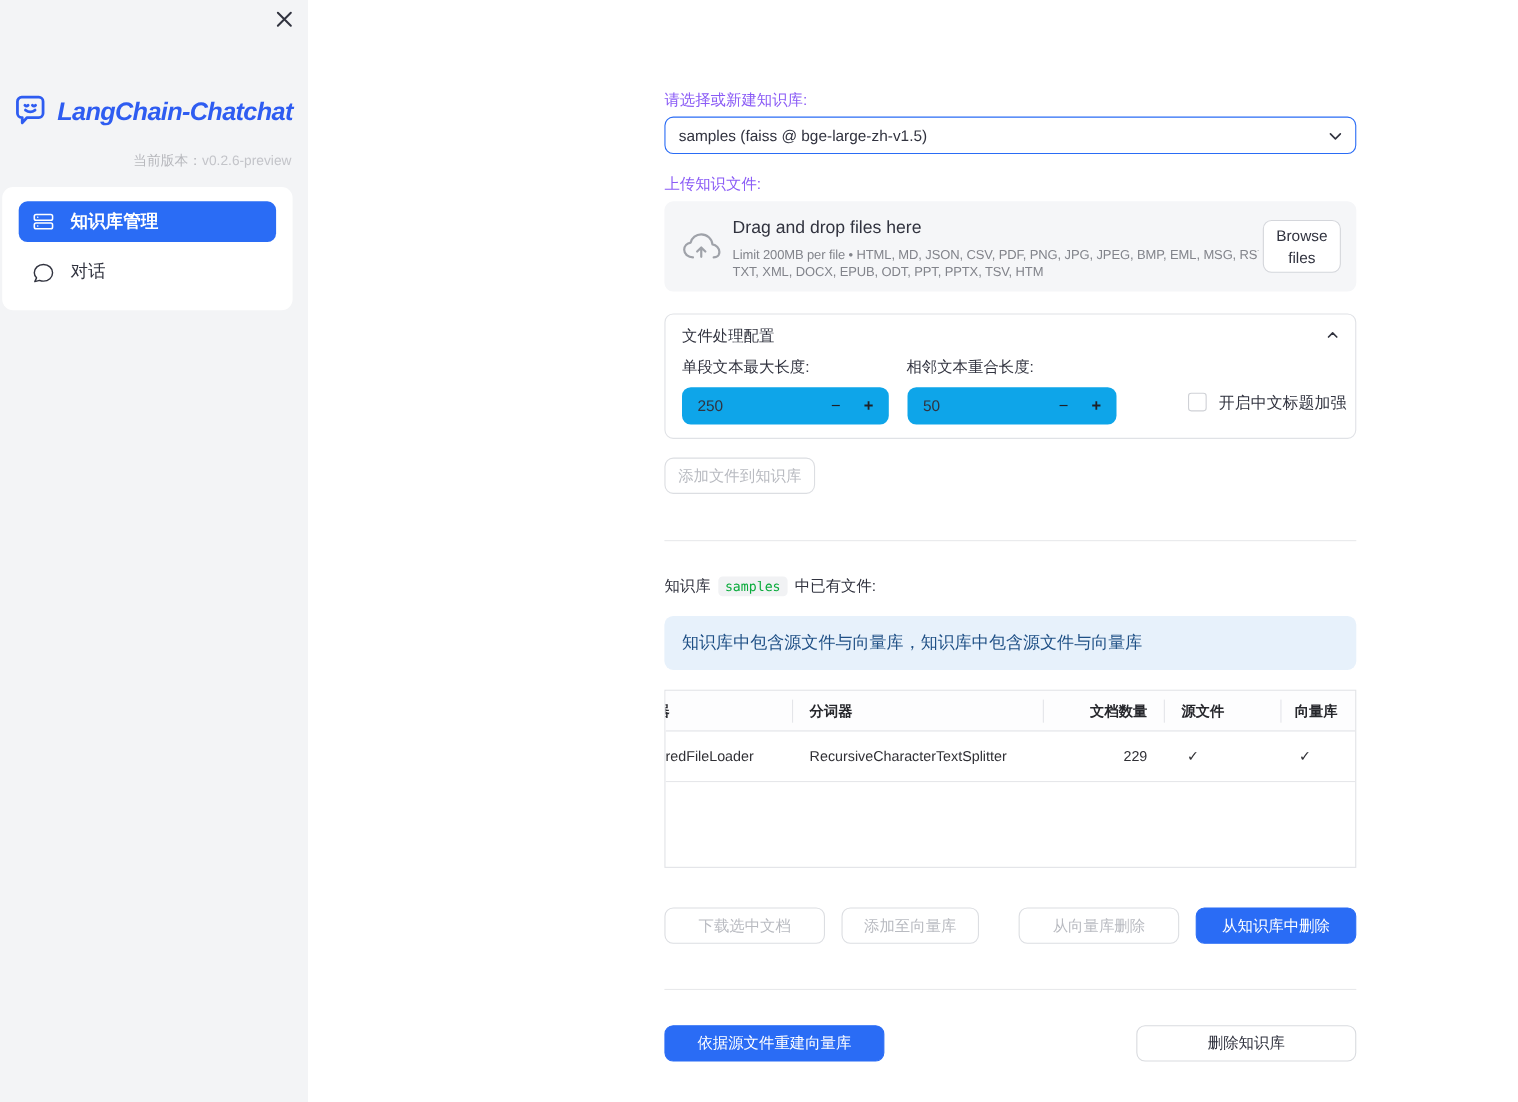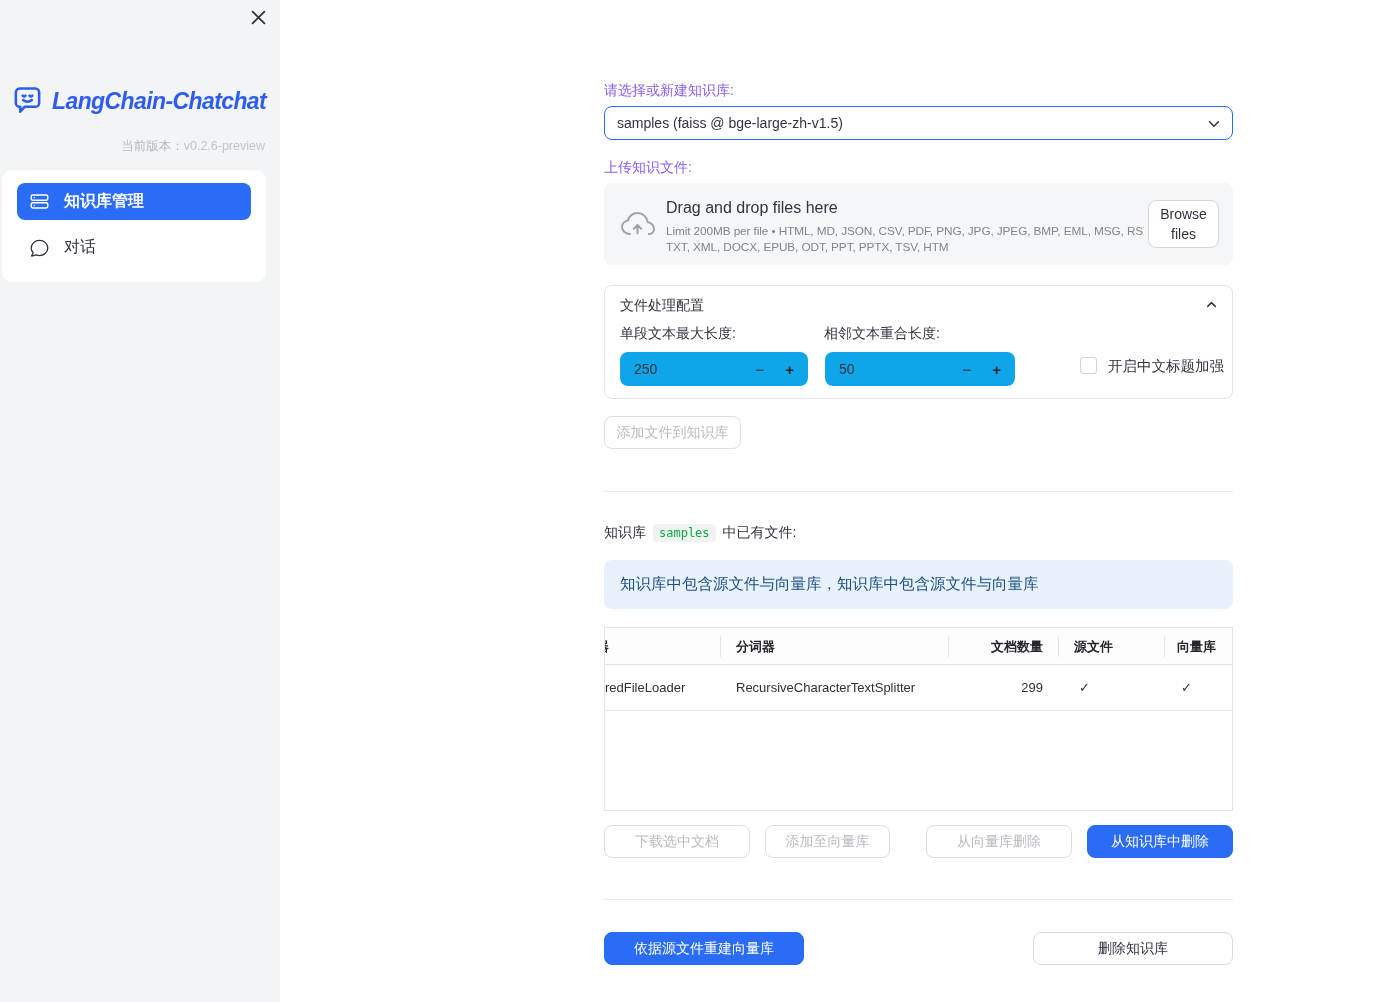--- a/index.html
+++ b/index.html
@@ -49,21 +49,21 @@
   .btn-disabled{background:#fff;border:1px solid #dcdee2;color:#b9bbc1;cursor:default;}
   .btn-primary{background:var(--primary);border:1px solid var(--primary);color:#fff;}
 
   .divider{position:absolute;left:604px;width:629px;height:1px;background:#e8e9eb;}
 
   .files-line{position:absolute;left:604px;top:524px;display:flex;align-items:center;font-size:14px;color:#31333f;}
   .code-chip{font-family:"DejaVu Sans Mono","Liberation Mono",monospace;font-size:12px;color:#09ab3b;background:#f1f2f4;border-radius:4px;padding:2px 6px;margin:0 7px;}
 
   .info-box{position:absolute;left:604px;top:560px;width:629px;height:49px;background:#e7f1fb;border-radius:8px;display:flex;align-items:center;padding:0 16px;font-size:15.5px;color:#1e4f85;}
 
-  .dtable{position:absolute;left:604px;top:627px;width:629px;height:184px;background:#fff;border:1px solid #e2e3e7;overflow:hidden;}
+  .dtable{position:absolute;left:604px;top:627px;width:629px;height:162px;background:#fff;border:1px solid #e2e3e7;overflow:hidden;}
   .thead{position:relative;height:37px;background:#fdfdfe;border-bottom:1px solid #e2e3e7;font-size:13px;font-weight:700;color:#26272c;}
   .thead .hcell{position:absolute;top:10px;white-space:nowrap;}
   .vsep{position:absolute;top:8px;width:1px;height:21px;background:#e4e5e9;}
   .trow{position:relative;height:46px;border-bottom:1px solid #e6e7ea;font-size:13px;color:#303035;}
   .trow .tcell{position:absolute;top:15px;white-space:nowrap;}
   .num-right{width:95px;text-align:right;}
 
   svg{display:block;}
 </style>
 </head>
@@ -200,21 +200,21 @@
         <span class="hcell" style="left:469px;">源文件</span>
         <span class="hcell" style="left:572px;">向量库</span>
         <span class="vsep" style="left:115px;"></span>
         <span class="vsep" style="left:343px;"></span>
         <span class="vsep" style="left:453px;"></span>
         <span class="vsep" style="left:559px;"></span>
       </div>
       <div class="trow">
         <span class="tcell" style="left:0px;">redFileLoader</span>
         <span class="tcell" style="left:131px;">RecursiveCharacterTextSplitter</span>
-        <span class="tcell num-right" style="left:343px;">299</span>
+        <span class="tcell num-right" style="left:343px;">229</span>
         <span class="tcell" style="left:474px;">✓</span>
         <span class="tcell" style="left:576px;">✓</span>
       </div>
     </div>
 
     <div class="btn btn-disabled" style="left:604px;top:825px;width:146px;">下载选中文档</div>
     <div class="btn btn-disabled" style="left:765px;top:825px;width:125px;">添加至向量库</div>
     <div class="btn btn-disabled" style="left:926px;top:825px;width:146px;">从向量库删除</div>
     <div class="btn btn-primary" style="left:1087px;top:825px;width:146px;">从知识库中删除</div>
 

